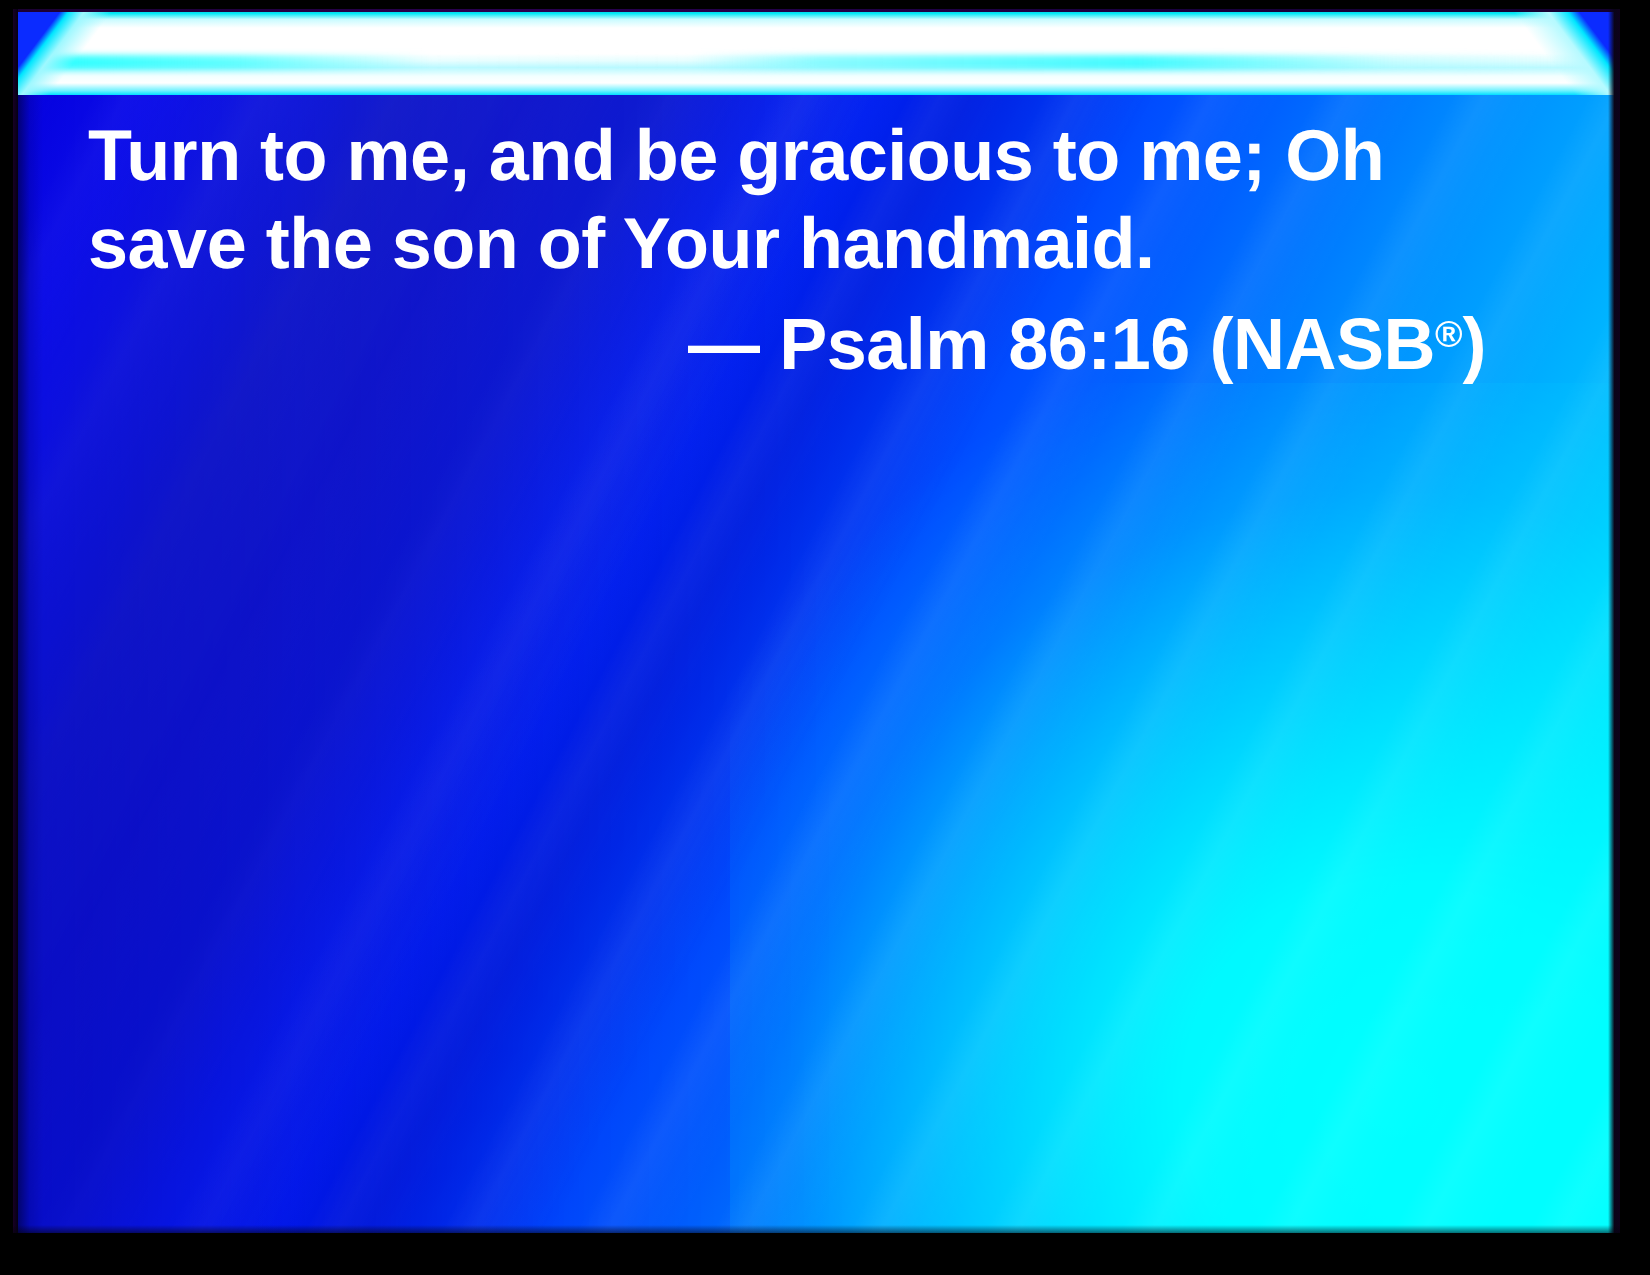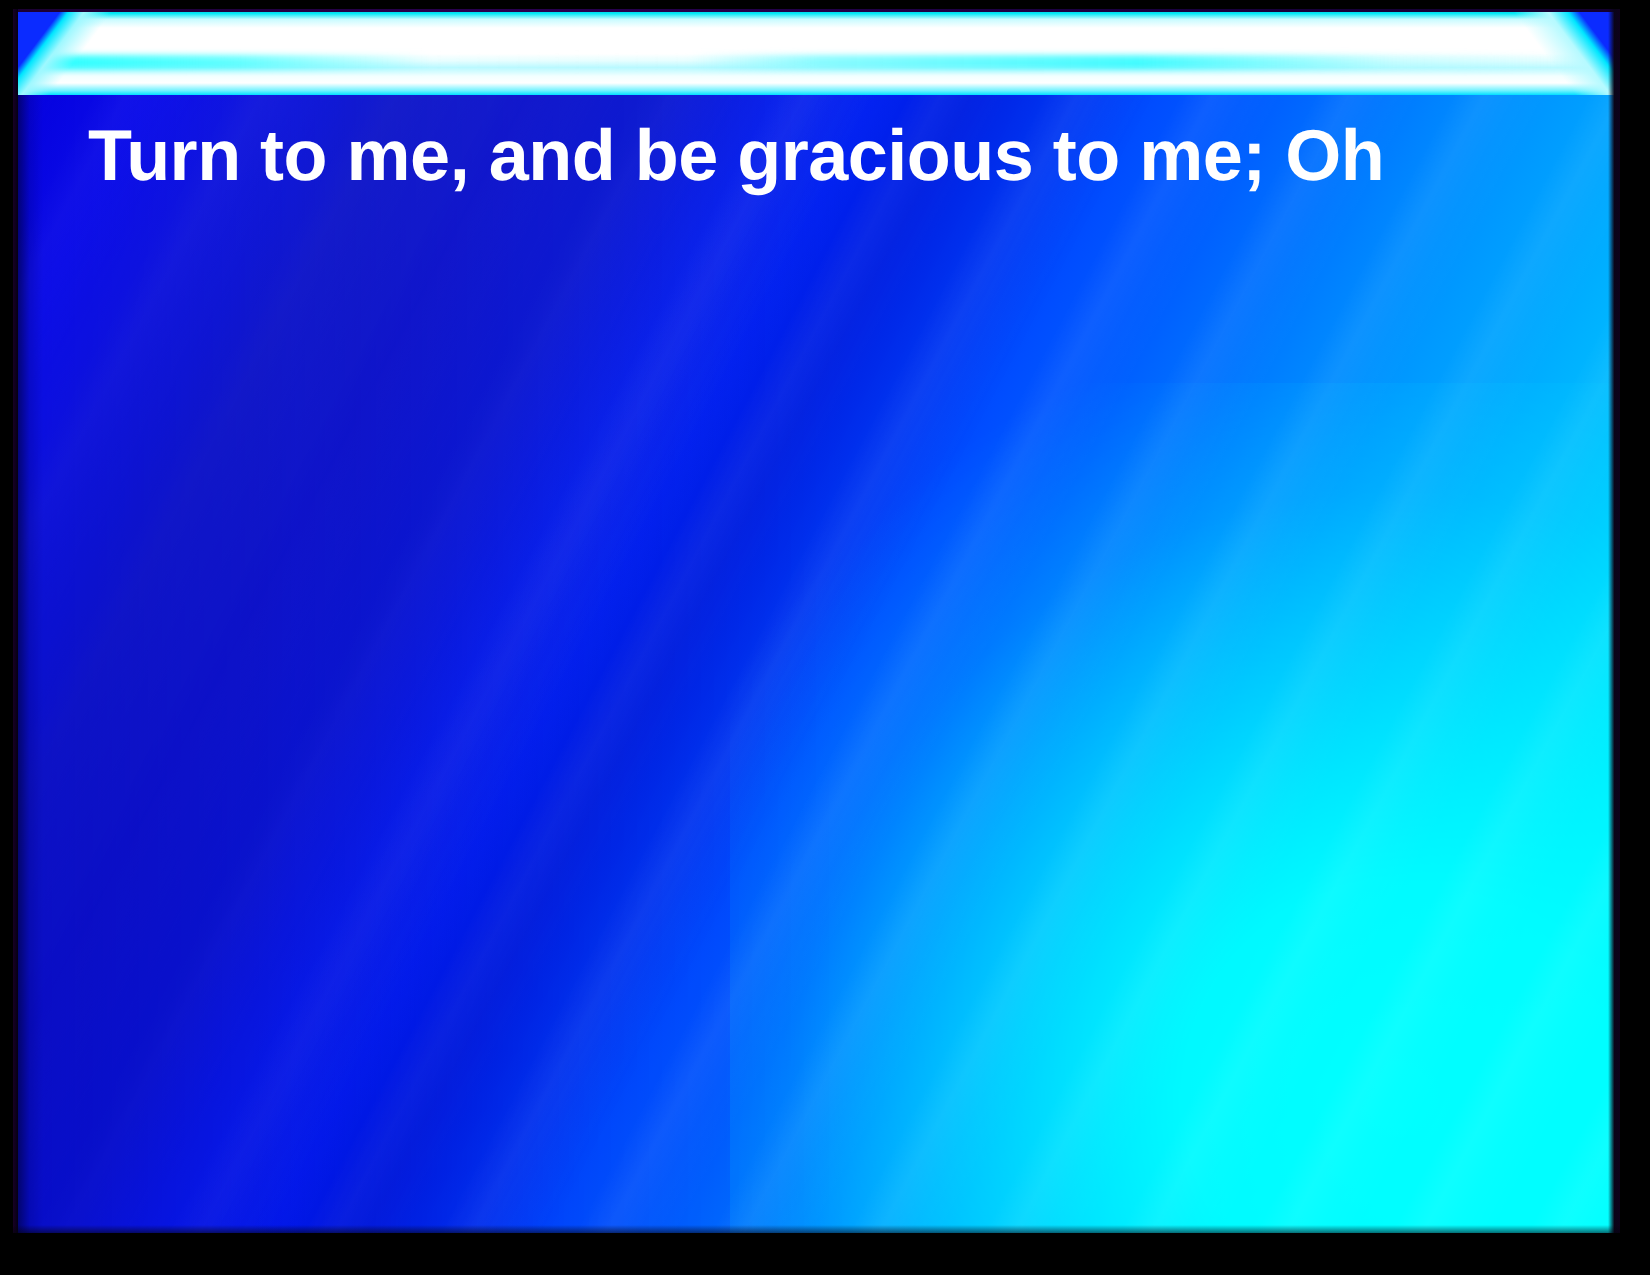--- a/index.html
+++ b/index.html
@@ -300,21 +300,23 @@
   <div class="top-band">
     <div class="band-cyan"></div>
     <div class="band-streak"></div>
     <div class="band-bevel-left"></div>
     <div class="band-bevel-right"></div>
     <div class="band-topline"></div>
   </div>
 
   <div class="verse-block">
     <p class="verse-text">Turn to me, and be gracious to me; Oh</p>
-
+    <p class="verse-text">save the son of Your handmaid.</p>
+
+    <p class="attribution"><span>—</span> <span>Psalm 86:16</span> <span>(NASB</span><span class="reg">®</span><span>)</span></p>
   </div>
 
   <div class="rim-left"></div>
   <div class="rim-right"></div>
   <div class="rim-bottom"></div>
 
   <div class="frame-border frame-top"></div>
   <div class="frame-border frame-left"></div>
   <div class="frame-border frame-right"></div>
   <div class="frame-border frame-bottom"></div>

